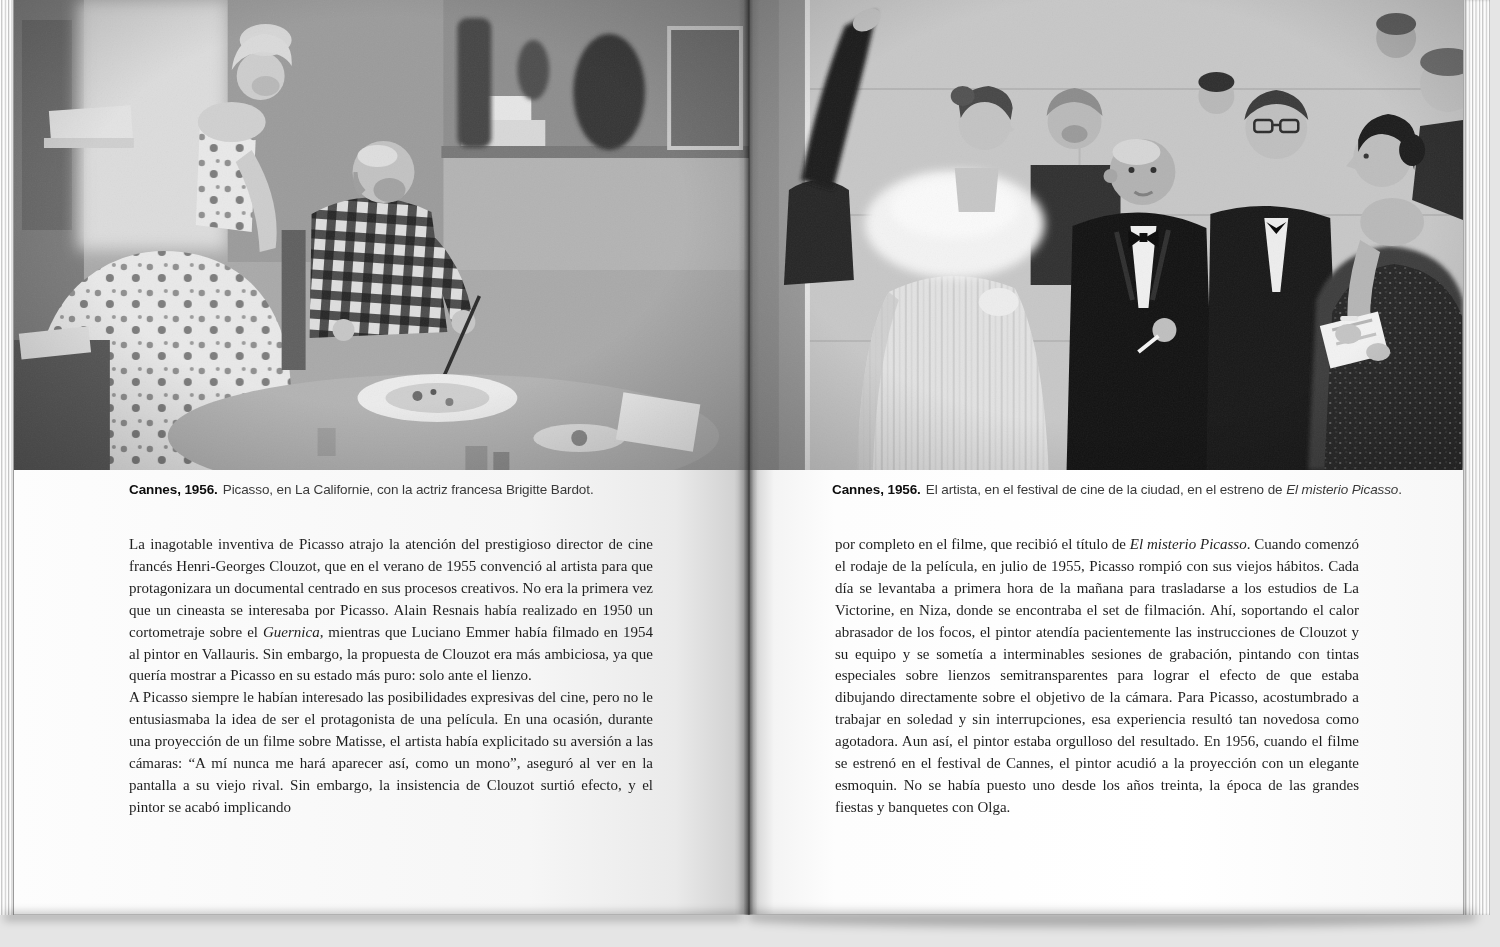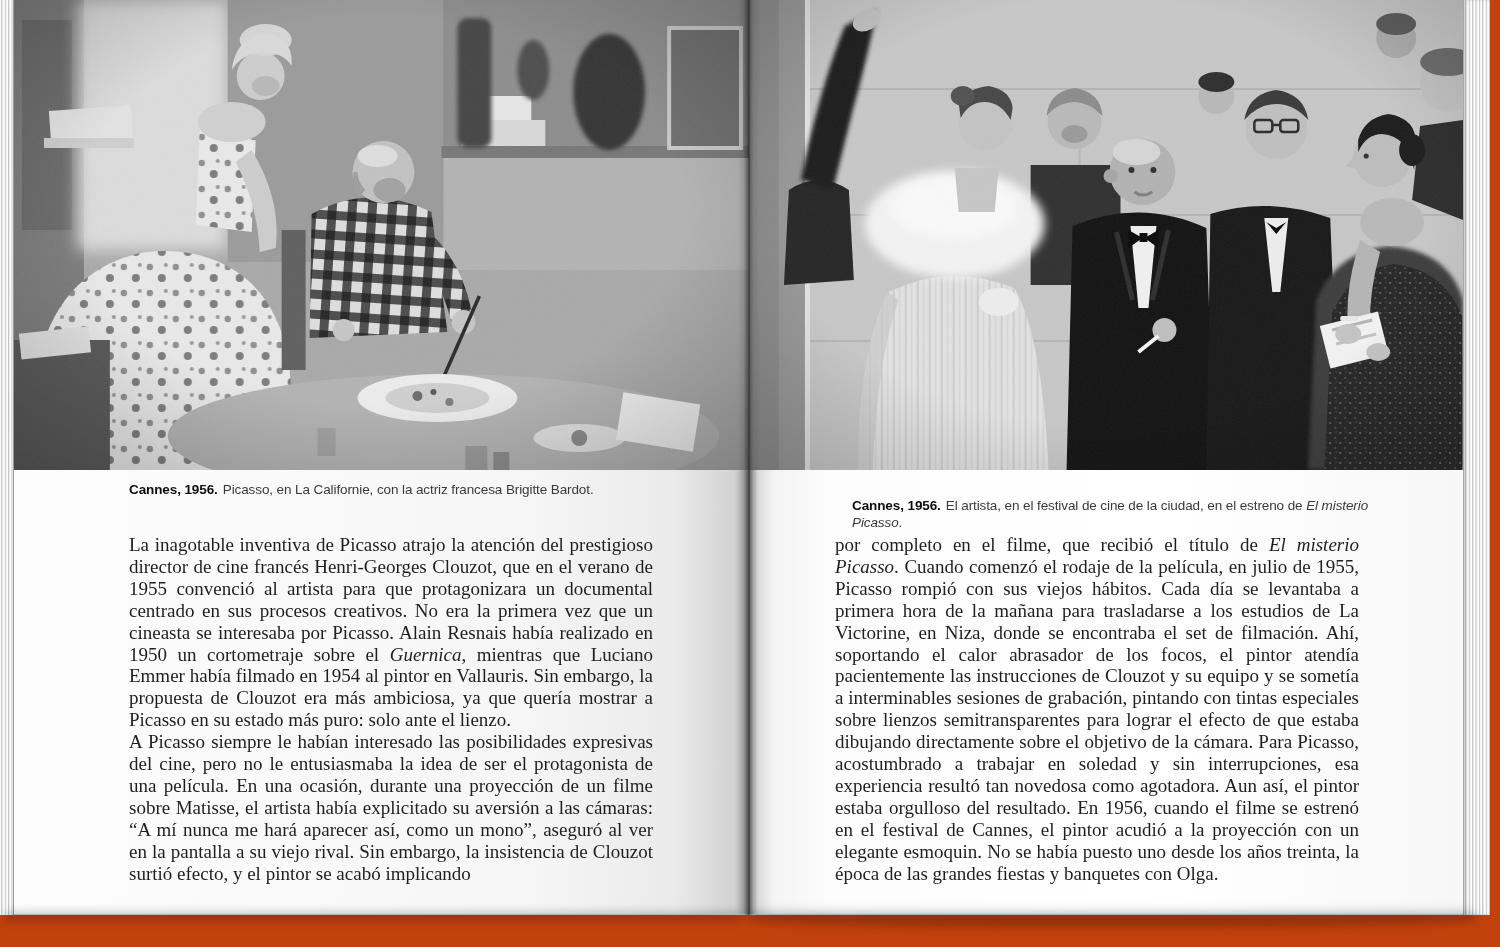--- a/index.html
+++ b/index.html
@@ -1,32 +1,32 @@
 <!DOCTYPE html>
 <html lang="es"><head>
 <meta charset="utf-8">
 <style>
   html,body{margin:0;padding:0;}
   body{width:1500px;height:947px;background:#ffffff;overflow:hidden;}
-  .stage{position:relative;width:1500px;height:947px;background:#c2410c;font-family:"Liberation Sans",sans-serif;}
+  .stage{position:relative;width:1500px;height:947px;background:#e5e5e5;font-family:"Liberation Sans",sans-serif;}
   .book{position:absolute;left:0;top:0;width:1490px;height:915px;display:flex;}
   .edge{background:repeating-linear-gradient(to right,#fdfdfd 0px,#fdfdfd 1px,#c0c0c0 1.6px,#ededed 2.6px,#f9f9f9 3.4px);}
   .edge-left{width:13px;border-right:1px solid #9a9a9a;}
   .edge-right{width:26px;border-left:1px solid #a8a8a8;box-shadow:inset 2px 0 3px rgba(0,0,0,.18);}
   .page{position:relative;height:100%;box-shadow:inset 0 -1px 0 #cfcfcf;}
   .page-left{width:736px;background:linear-gradient(to right,#fdfdfd 0%,#f6f6f6 70%,#eaeaea 90%,#d2d2d2 98%,#9c9c9c 100%);}
   .page-right{width:715px;background:linear-gradient(to right,#8f8f8f 0%,#d9d9d9 1.2%,#f4f4f4 3.5%,#fdfdfd 12%,#ffffff 60%,#f7f7f7 100%);}
   .photo{position:absolute;top:0;left:0;width:100%;height:470px;overflow:hidden;background:#b0b0b0;}
   .photo svg{width:100%;height:100%;display:block;}
   .caption{position:absolute;top:481px;font-size:13.5px;line-height:17px;color:#3a3a3a;letter-spacing:-.1px;}
   .page-left .caption{left:115px;right:66px;}
-  .page-right .caption{left:103px;right:60px;margin-top:16px;}
+  .page-right .caption{left:83px;right:60px;}
   .cap-lead{font-weight:bold;color:#0d0d0d;margin-right:5px;}
   .cap-italic{font-style:italic;}
-  .bodycol{position:absolute;top:534px;width:524px;font-family:"Liberation Serif",serif;font-size:19px;line-height:21.9px;color:#1e1e1e;text-align:justify;}
+  .bodycol{position:absolute;top:534px;width:524px;font-family:"Liberation Serif",serif;font-size:15px;line-height:21.9px;color:#1e1e1e;text-align:justify;}
   .page-left .bodycol{left:115px;}
   .page-right .bodycol{left:86px;}
   .bodycol p{margin:0;}
   .bodycol .it{font-style:italic;}
   .gutter-shade{position:absolute;top:0;left:738px;width:22px;height:915px;pointer-events:none;
     background:linear-gradient(to right,rgba(0,0,0,0) 0%,rgba(0,0,0,.10) 25%,rgba(0,0,0,.45) 46%,rgba(25,25,25,.78) 50%,rgba(0,0,0,.28) 55%,rgba(0,0,0,.08) 70%,rgba(0,0,0,0) 100%);}
   .floor-shadow-left{position:absolute;top:912px;left:4px;width:738px;height:9px;background:rgba(0,0,0,.22);filter:blur(4px);}
   .floor-shadow-right{position:absolute;top:912px;left:748px;width:728px;height:15px;background:rgba(0,0,0,.25);filter:blur(5px);border-radius:0 0 50% 50%;}
 </style>
 </head>

